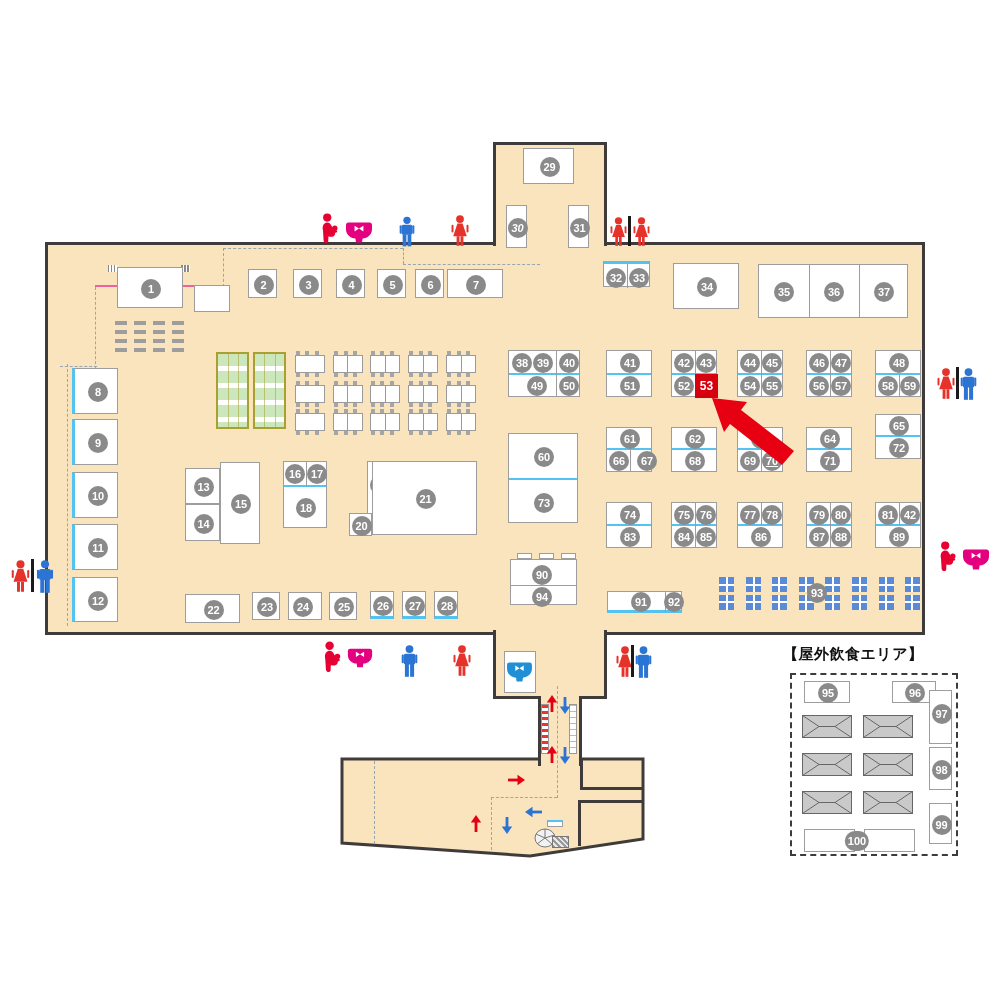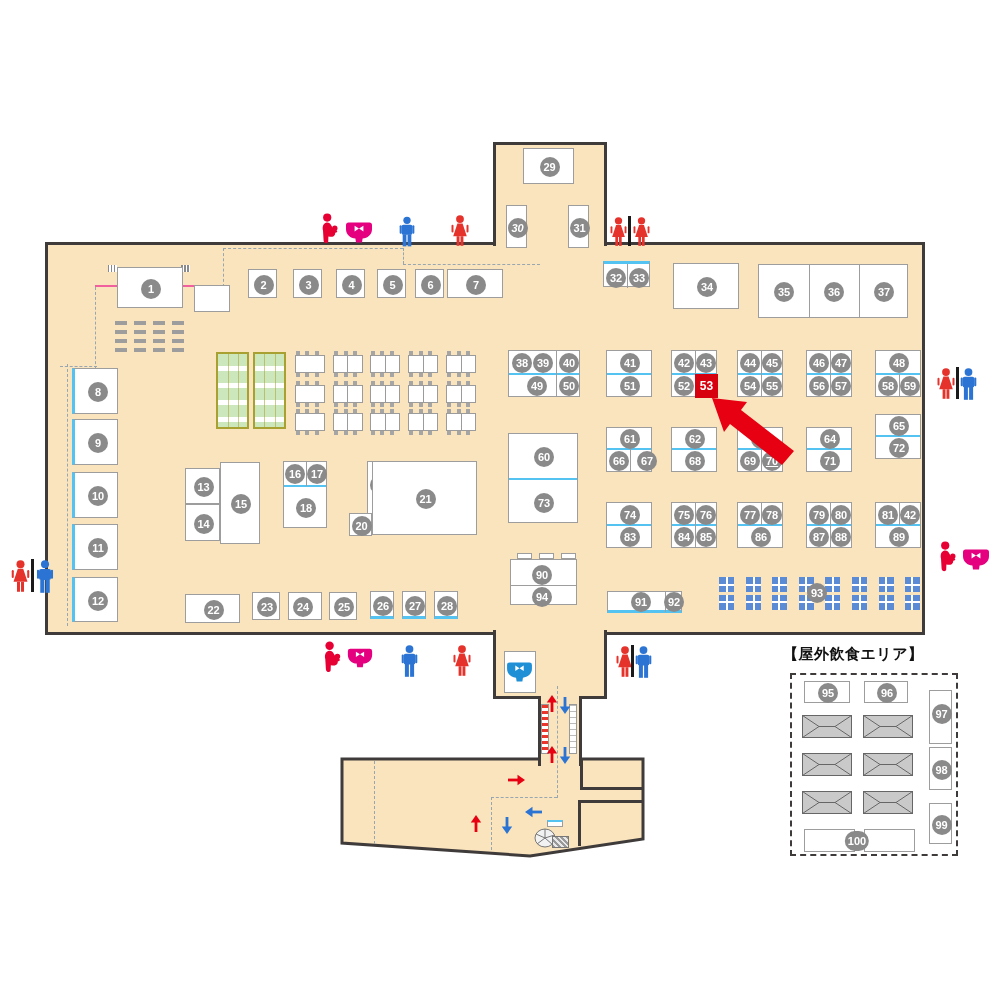--- a/index.html
+++ b/index.html
@@ -406,21 +406,21 @@
       </div>
       <div class="booth" style="position: absolute; left: 607px; top: 591px; width: 75px; height: 22px; border-bottom: 3px solid rgb(84, 195, 241);">
         <div style="position: absolute; left: 57px; top: 0px; width: 1px; height: 20px; background: rgb(157, 157, 157);"></div>
         <div class="num" style="position: absolute; left: 33px; top: 10px;">91</div>
         <div class="num" style="position: absolute; left: 66px; top: 10px;">92</div>
       </div>
       <div class="booth" style="position: absolute; left: 504px; top: 651px; width: 32px; height: 42px;"></div>
       <div class="booth" style="position: absolute; left: 804px; top: 681px; width: 46px; height: 22px;">
         <div class="num" style="position: absolute; left: 23px; top: 11px;">95</div>
       </div>
-      <div class="booth" style="position: absolute; left: 864px; top: 681px; width: 44px; height: 22px;">
+      <div class="booth" style="position: absolute; left: 892px; top: 681px; width: 44px; height: 22px;">
         <div class="num" style="position: absolute; left: 22px; top: 11px;">96</div>
       </div>
       <div class="booth" style="position: absolute; left: 929px; top: 690px; width: 23px; height: 54px;">
         <div class="num" style="position: absolute; left: 11.5px; top: 22.5px;">97</div>
       </div>
       <div class="booth" style="position: absolute; left: 929px; top: 747px; width: 23px; height: 43px;">
         <div class="num" style="position: absolute; left: 11.5px; top: 21.5px;">98</div>
       </div>
       <div class="booth" style="position: absolute; left: 929px; top: 803px; width: 23px; height: 41px;">
         <div class="num" style="position: absolute; left: 11.5px; top: 20.5px;">99</div>

